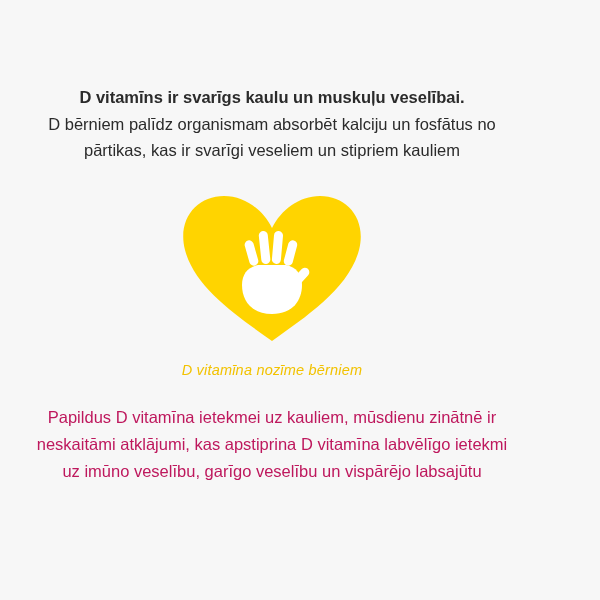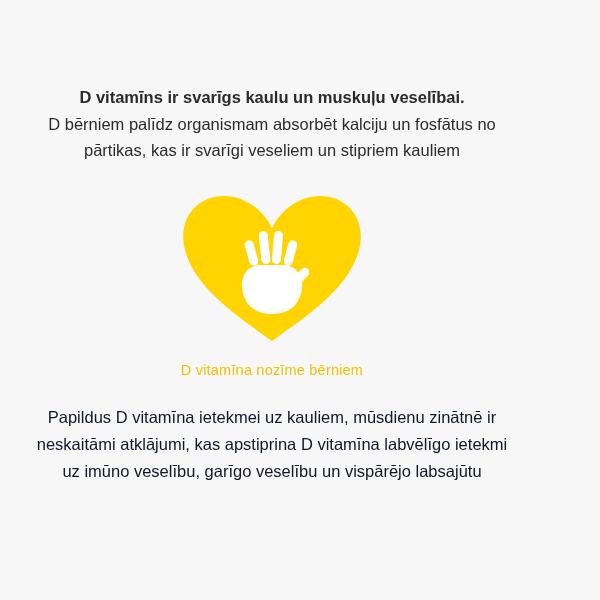--- a/index.html
+++ b/index.html
@@ -51,26 +51,27 @@
   .heart-wrap svg {
     display: block;
   }
   .caption {
     margin-top: 14px;
     text-align: center;
     color: #f2c200;
     font-size: 14.5px;
     letter-spacing: 0.2px;
     font-weight: 400;
+    font-style: italic;
   }
   .bottom-text {
     width: 490px;
     margin-top: 26px;
     text-align: center;
-    color: #0f172a;
+    color: #be185d;
     font-size: 16.5px;
     line-height: 1.62;
     font-weight: 400;
   }
 </style>
 </head>
 <body>
 
 <div class="page">
 

